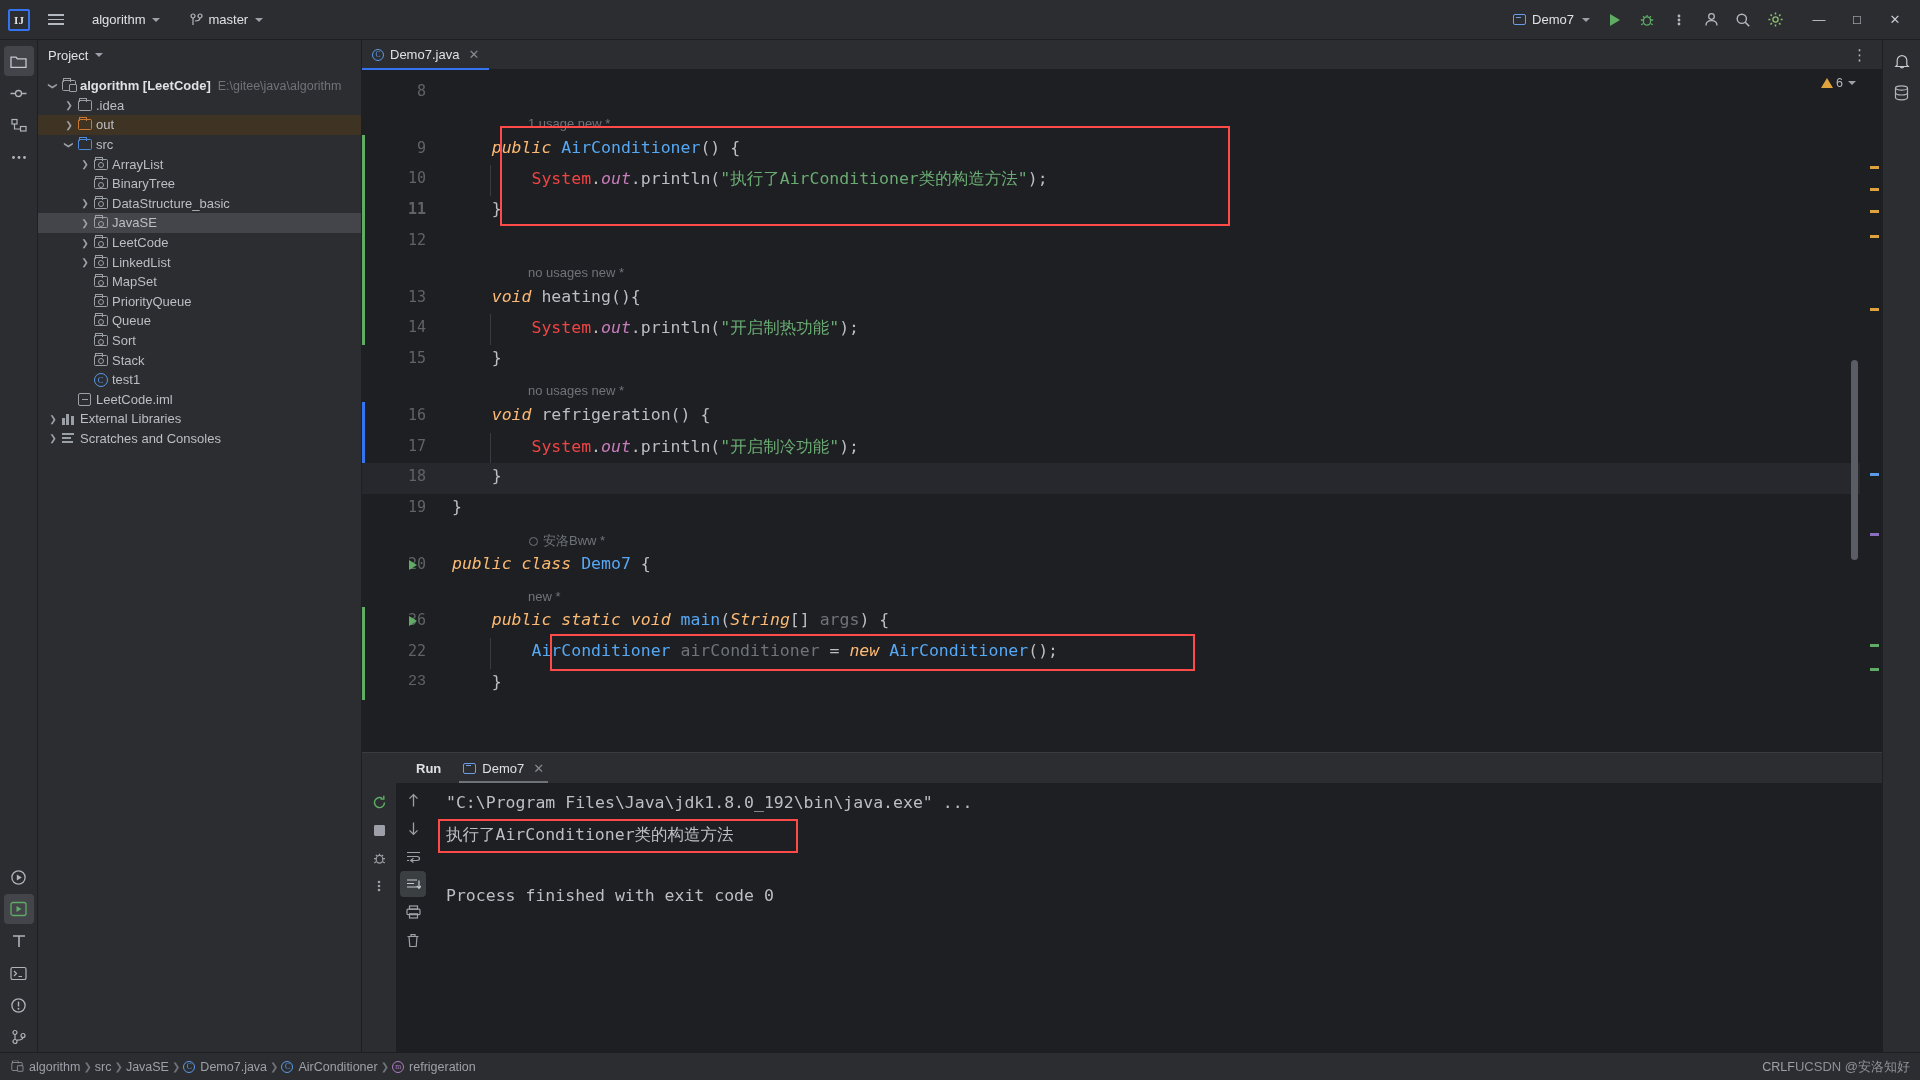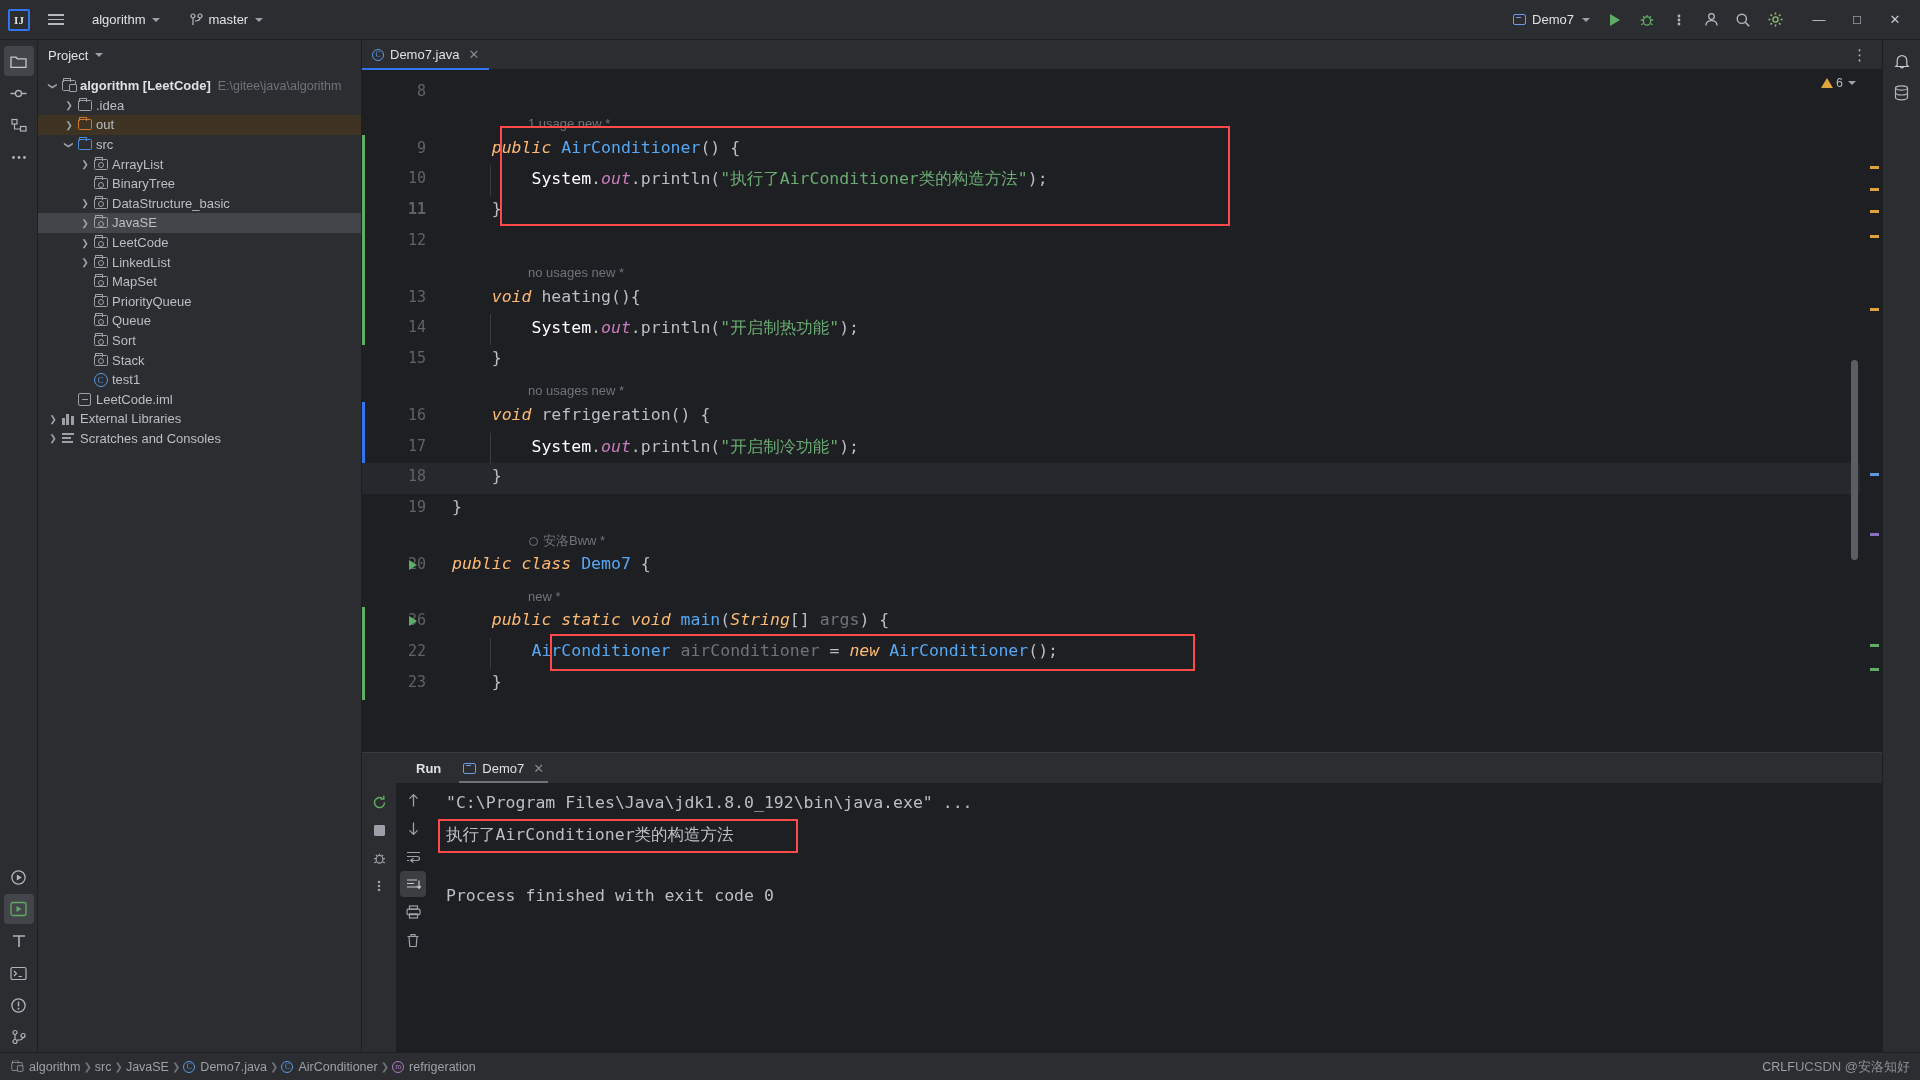--- a/index.html
+++ b/index.html
@@ -126,21 +126,21 @@
   .blu-bar { position: absolute; left: 0px; width: 3px; background: #3574f0; }
   .runmark { position: absolute; width:0;height:0; border-left: 8px solid #5fad65;
     border-top: 5px solid transparent; border-bottom: 5px solid transparent; }
   .hintline { position: absolute; color: #6f737a; font-size: 13px; white-space: nowrap;
     font-family: "Liberation Sans", sans-serif; }
   .codeline { position: absolute; white-space: pre; color: #bcbec4;
     font-family: "DejaVu Sans Mono", "Liberation Mono", monospace; font-size: 16.5px; }
   .k { color: #fdba74; font-style: italic; }  
   .t { color: #56a8f5; }  
   .s { color: #6aab73; }  
-  .f { color: #ffffff; }  
+  .f { color: #ef4444; }  
   .st { color: #c77dbb; font-style: italic; } 
   .dim { color: #6f737a; }
   .id { color: #bcbec4; }
   .indentguide { position: absolute; width: 1px; background: #393b40; }
   .redbox { position: absolute; border: 2.5px solid #ff4a4a; pointer-events: none; }
   .lnhl { position:absolute; left:0; right:0; background:#26282e; }
 
   
   .analysis { position: absolute; right: 0; top: 0; bottom: 0; width: 22px; background: #1e1f22; }
   .warn-chip { position: absolute; right: 26px; top: 6px; display: flex; align-items: center; gap: 3px;
@@ -512,21 +512,21 @@
             <div class="ln" style="top: 279.2px;">15</div>
             <div class="ln" style="top: 335.8px;">16</div>
             <div class="ln" style="top: 366.6px;">17</div>
             <div class="ln" style="top: 397.4px;">18</div>
             <div class="ln" style="top: 428.2px;">19</div>
             <div class="ln" style="top: 484.8px;">20</div>
             <div class="runmark" style="top: 489.8px; left: 47px;"></div>
             <div class="ln" style="top: 541.4px;">36</div>
             <div class="runmark" style="top: 546.4px; left: 47px;"></div>
             <div class="ln" style="top: 572.2px;">22</div>
-            <div class="ln" style="top: 603px;">23</div>
+            <div class="ln" style="top: 603px; font-family: Liberation Mono, monospace;">23</div>
             <div class="grn-bar" style="top: 64.6px; height: 210.6px;"></div>
             <div class="blu-bar" style="top: 331.8px; height: 61.6px;"></div>
             <div class="grn-bar" style="top: 537.4px; height: 92.4px;"></div>
           </div>
         <div class="code-wrap" id="code-wrap">
             <div class="lnhl" style="top: 393.4px; height: 30.8px;"></div>
             <div class="codeline" style="top: 11px; left: 14px;"></div>
             <div class="hintline" style="top: 45.8px; left: 90px;">1 usage   new *</div>
             <div class="codeline" style="top: 67.6px; left: 14px;">    <span class="k">public</span> <span class="t">AirConditioner</span>() {</div>
             <div class="codeline" style="top: 98.4px; left: 14px;">        <span class="f">System</span>.<span class="st">out</span>.<span class="id">println</span>(<span class="s">"执行了AirConditioner类的构造方法"</span>);</div>

